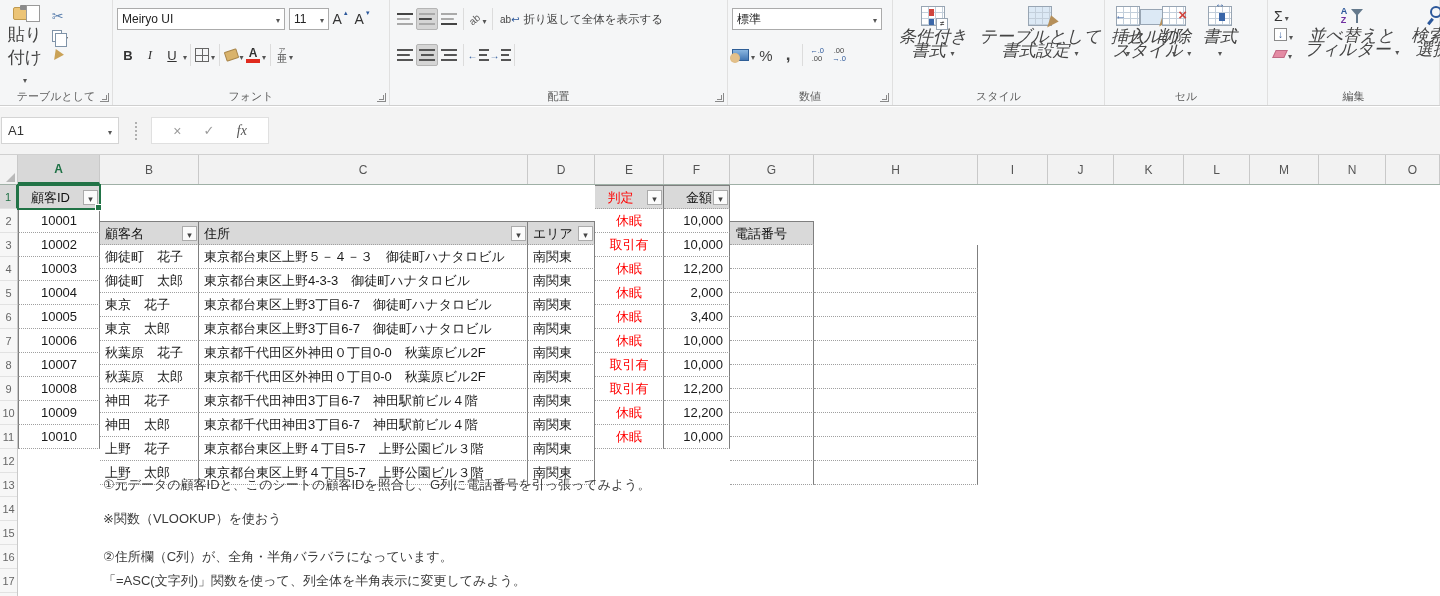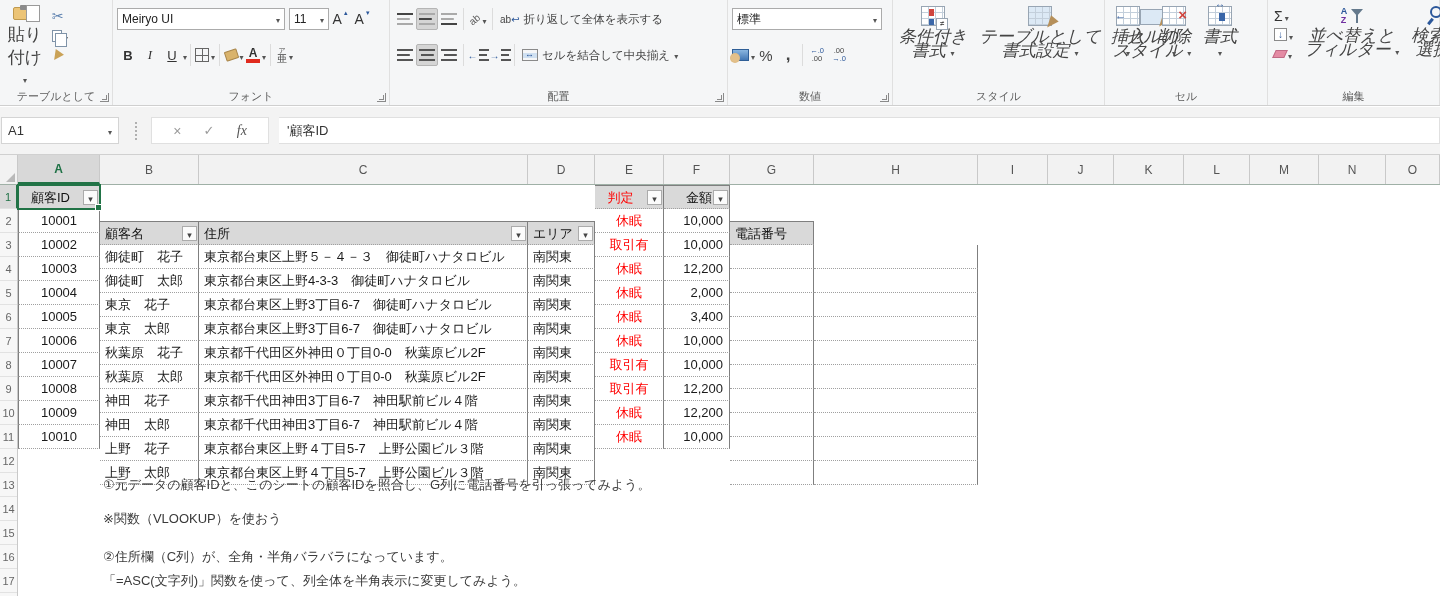--- a/index.html
+++ b/index.html
@@ -325,25 +325,20 @@
                 <span class="i-bars bg3 h-left" style="width:10px"></span>
               </span>
             </button>
           <button class="sbtn">
               <span class="ic-indent">
                 <span class="arr">→</span>
                 <span class="i-bars bg3 h-left" style="width:10px"></span>
               </span>
             </button>
           <span class="vsep"></span>
-          <button class="txtbtn">
-            <span class="ic-merge"></span>
-            <span>セルを結合して中央揃え</span>
-            <span class="caret"></span>
-          </button>
         </div>
       </div>
       <div class="glabel">配置</div>
       <span class="launcher"></span>
     </div>
 
     <div class="rgroup g-num" style="width:165px">
       <div class="gbody">
         <div class="row1">
           <div class="combo" style="width:150px">
@@ -466,23 +461,20 @@
   <div class="fbar">
     <div class="namebox">
       <span class="nv">A1</span>
       <span class="caret"></span>
     </div>
     <span class="fdots"></span>
     <div class="fxbox">
       <span class="fx-x">×</span>
       <span class="fx-ok">✓</span>
       <span class="fx-fx">fx</span>
-    </div>
-    <div class="finput">
-      <span>'顧客ID</span>
     </div>
   </div>
 
   <div class="sheet">
     <div class="colstrip">
       <div class="cornerbox"></div>
     <div class="colhdr active" style="left: 18px; width: 82px;">A</div>
         <div class="colhdr" style="left: 100px; width: 99px;">B</div>
         <div class="colhdr" style="left: 199px; width: 329px;">C</div>
         <div class="colhdr" style="left: 528px; width: 67px;">D</div>

